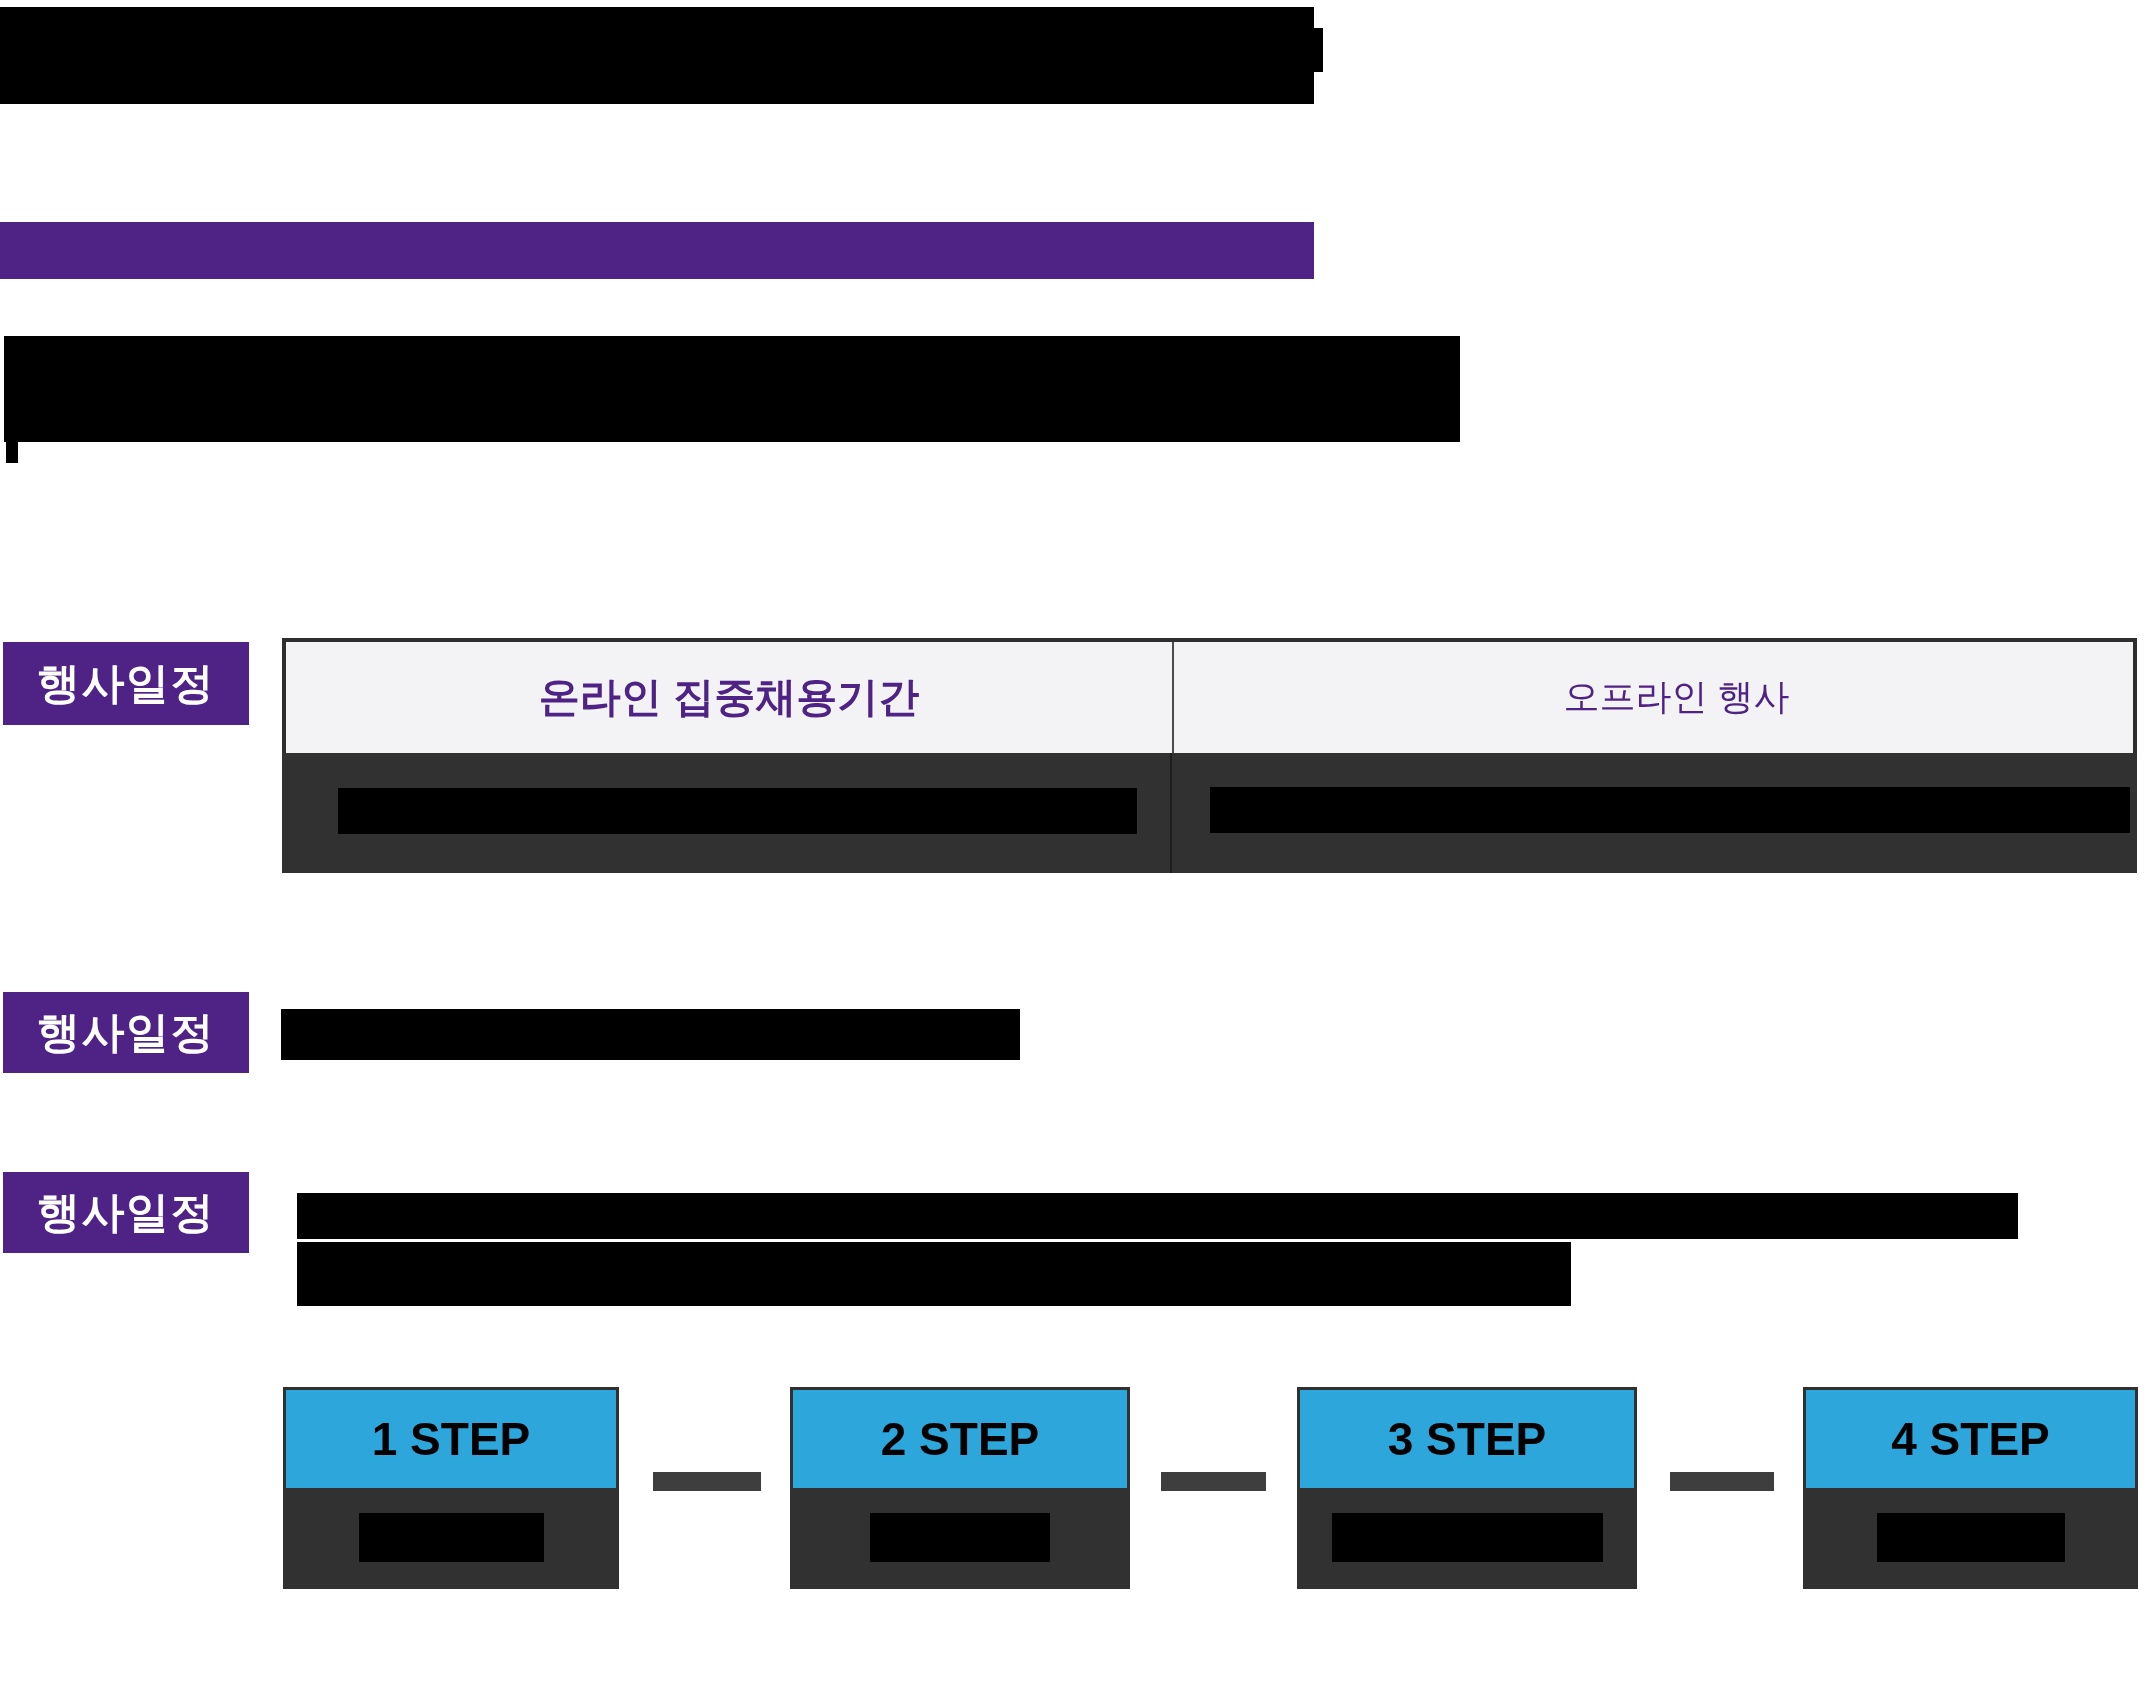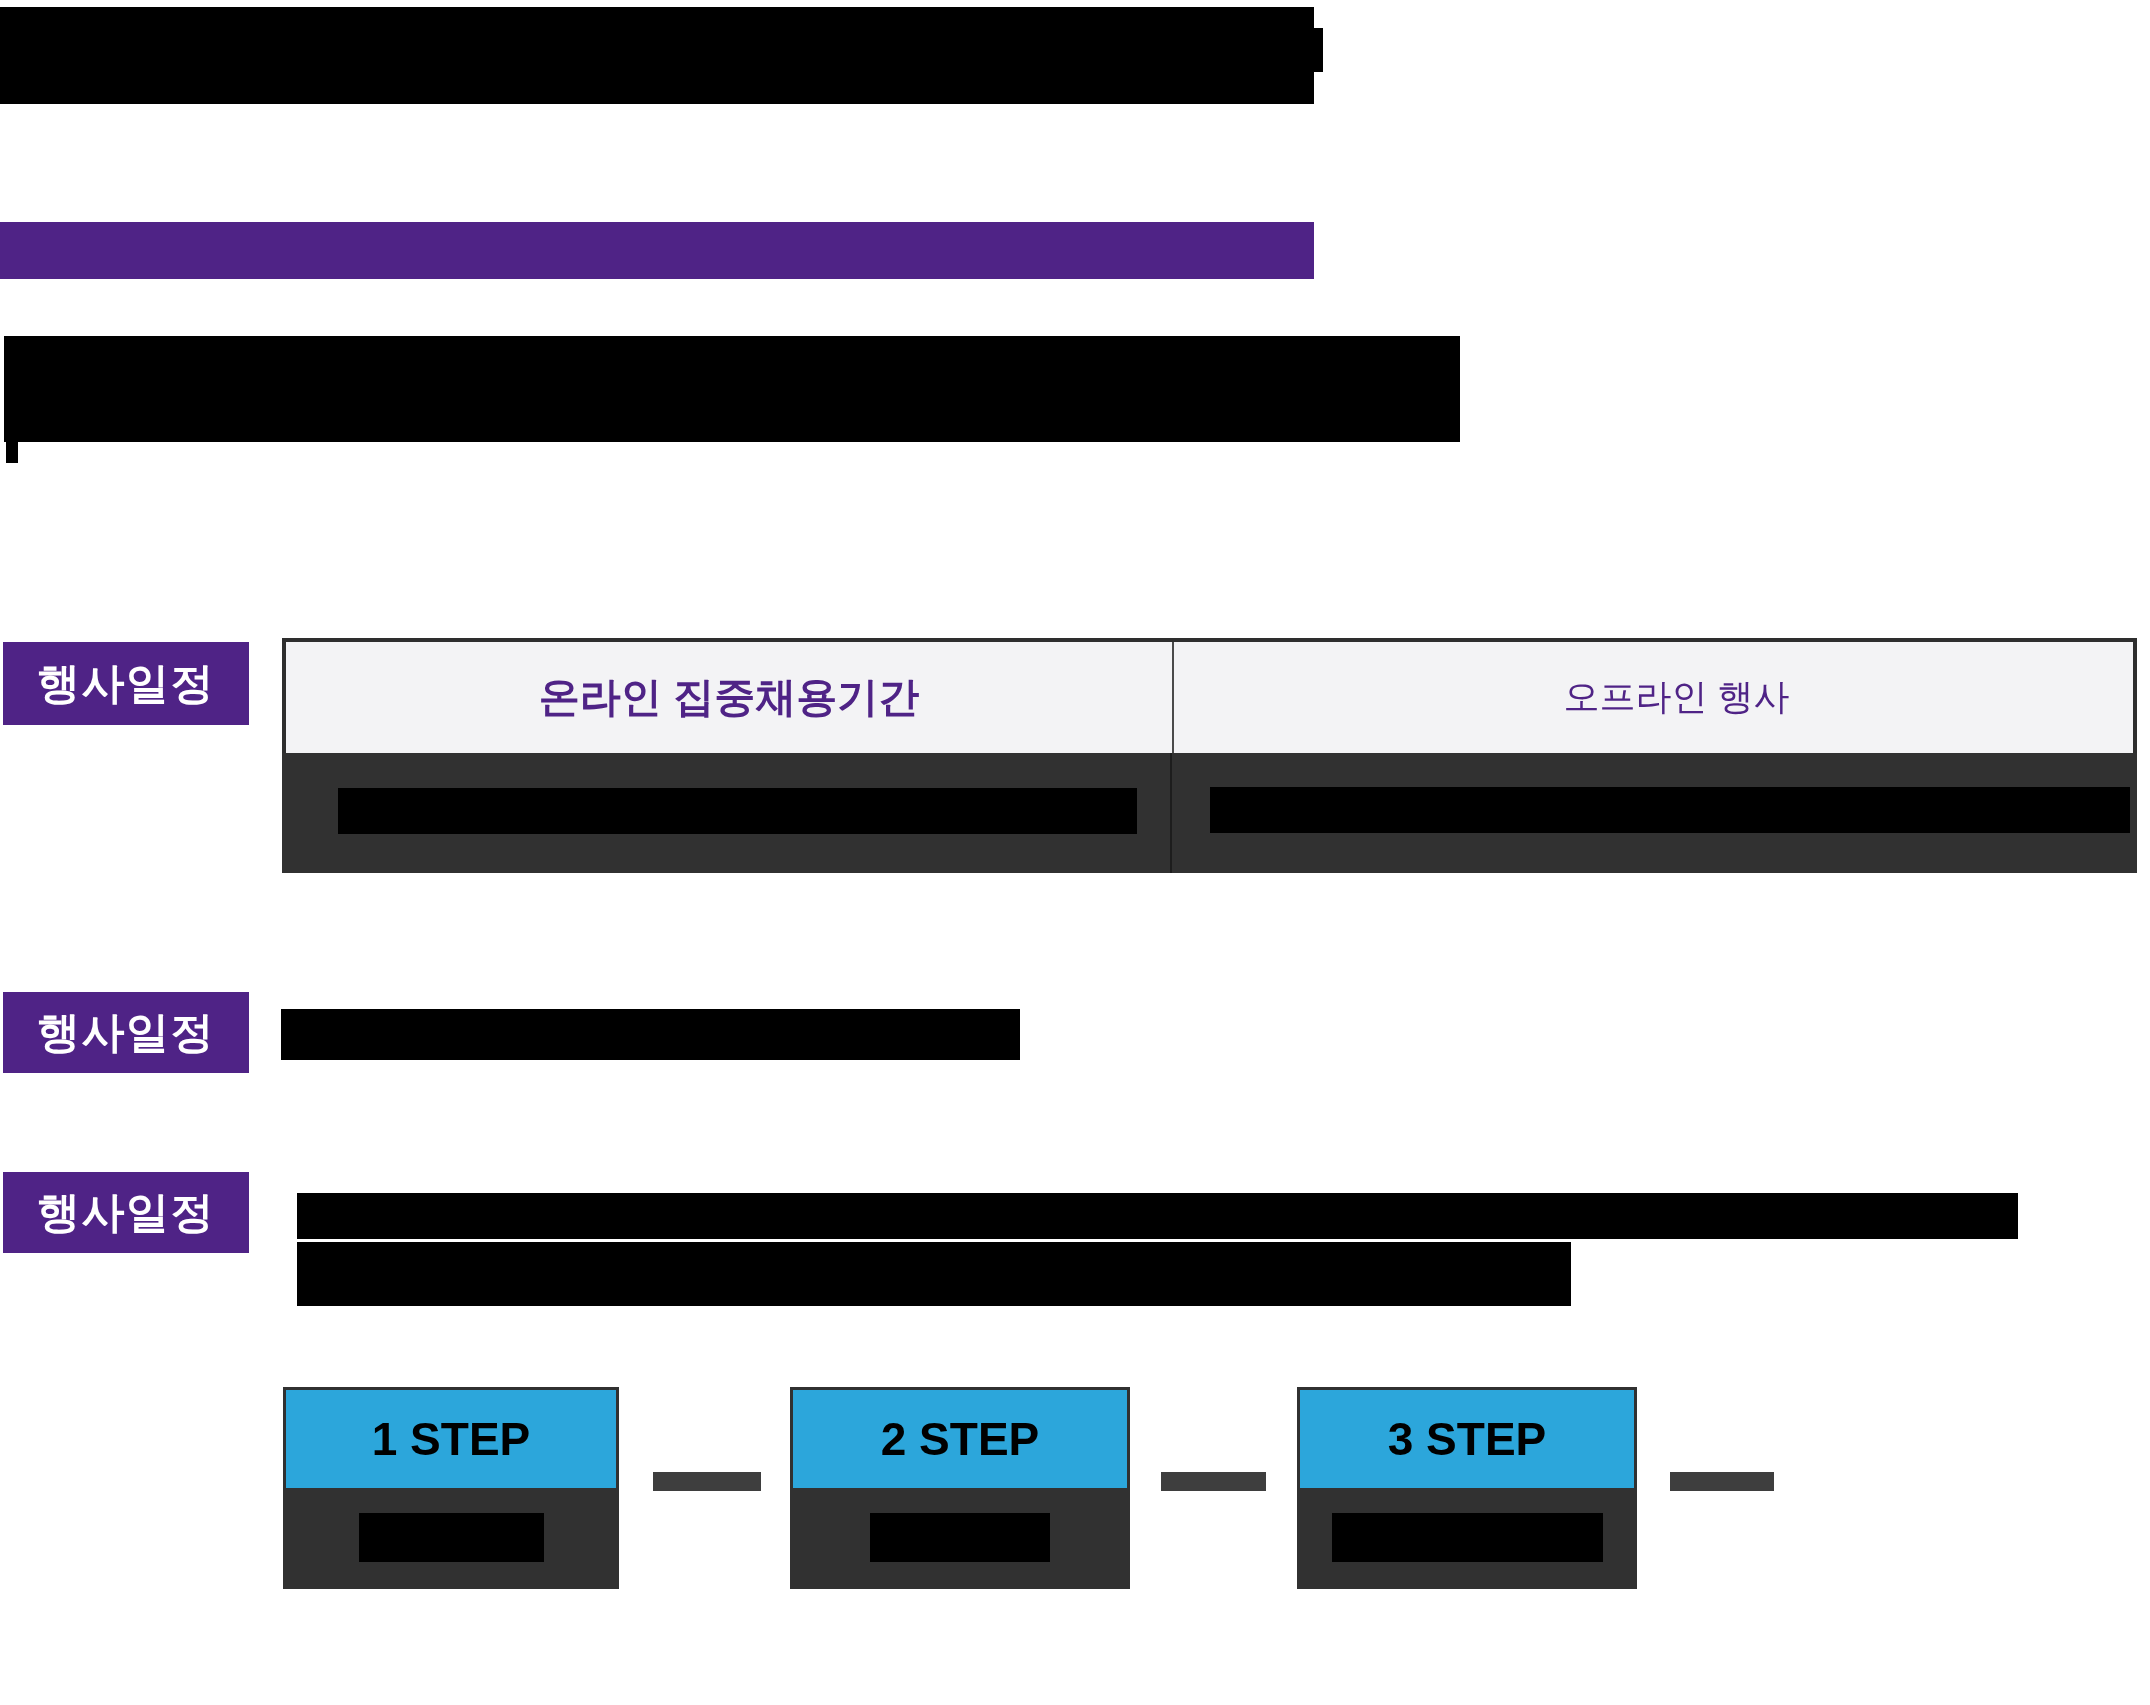--- a/index.html
+++ b/index.html
@@ -157,15 +157,23 @@
     <div class="step-head">
       <span>3 STEP</span>
     </div>
     <div class="step-body">
       <div class="redact" style="width:271px;"></div>
     </div>
   </div>
 
   <div class="abs connector" style="left:1670px;width:104px;"></div>
 
+  <div class="abs step-box" style="left:1803px;width:335px;">
+    <div class="step-head">
+      <span>4 STEP</span>
+    </div>
+    <div class="step-body">
+      <div class="redact" style="width:188px;"></div>
+    </div>
+  </div>
 
 </div>
 
 
 </body></html>

